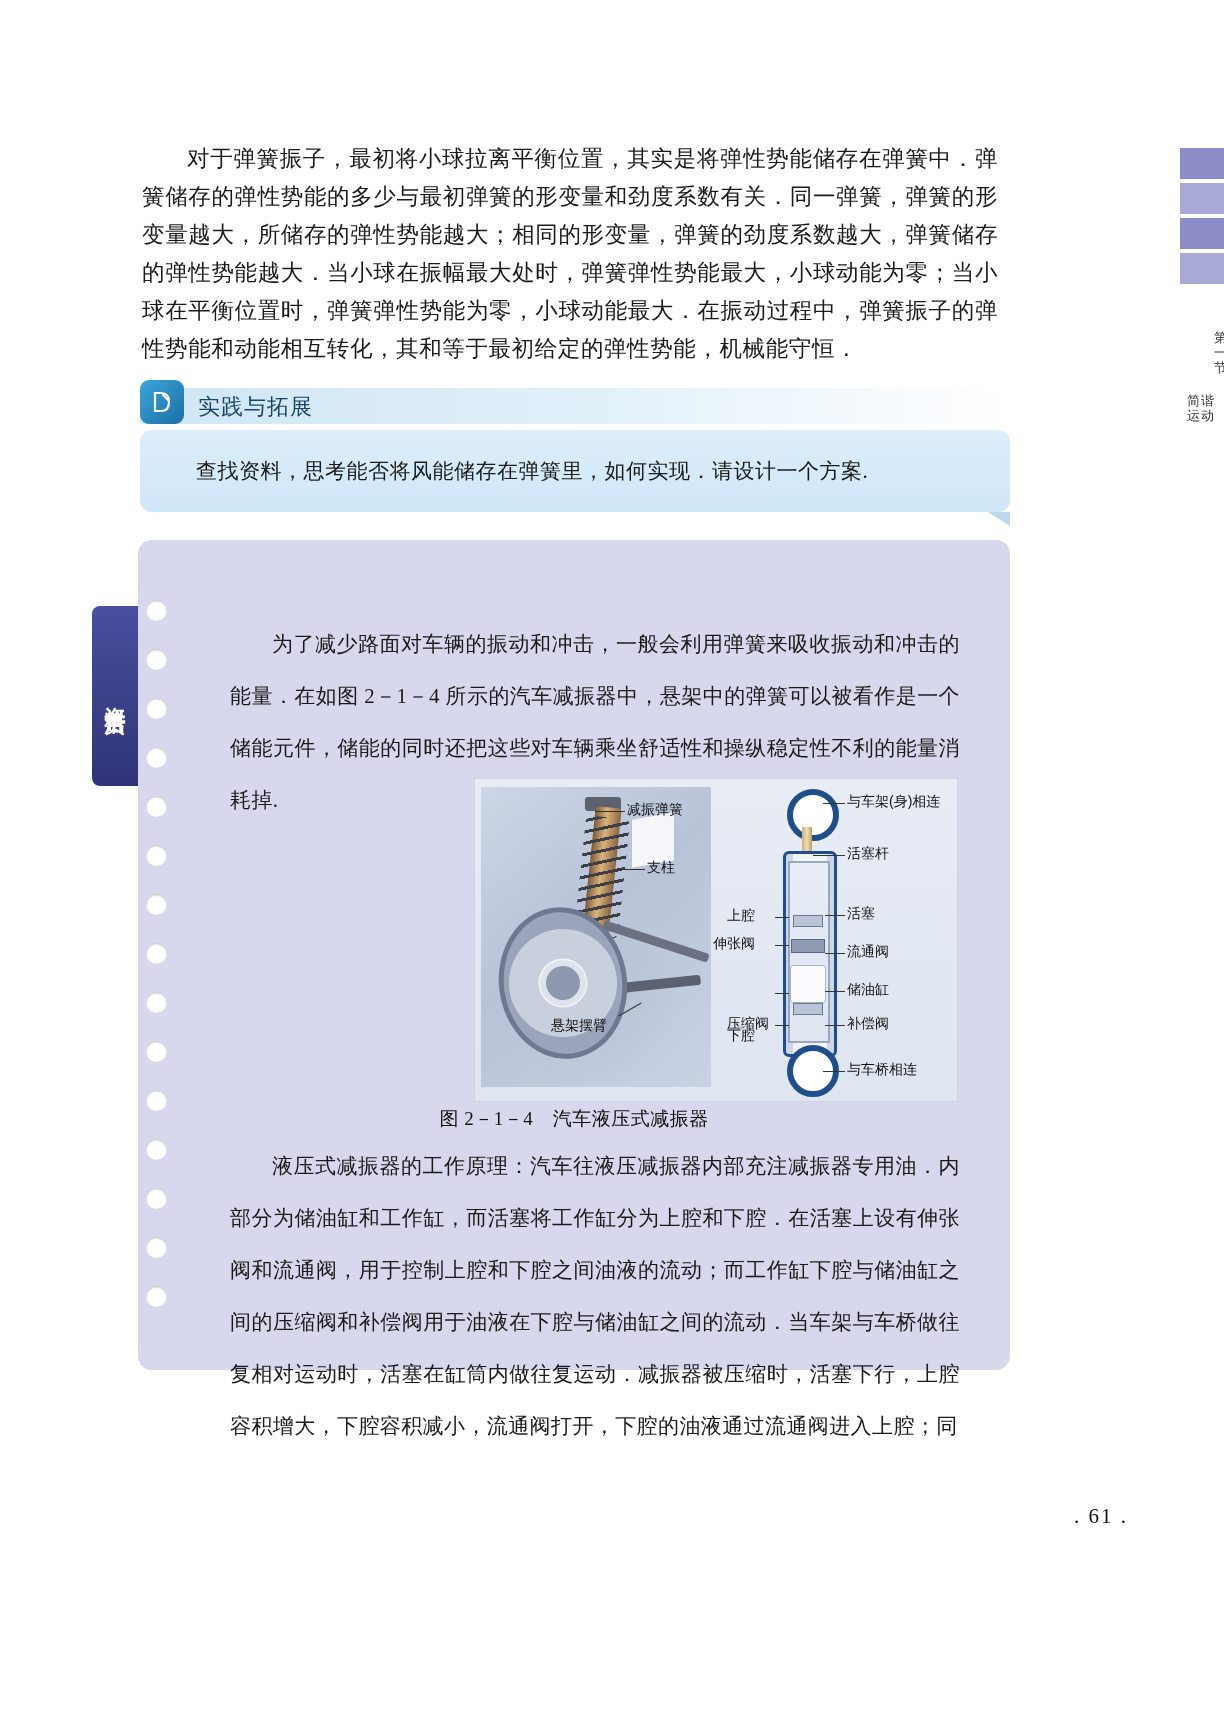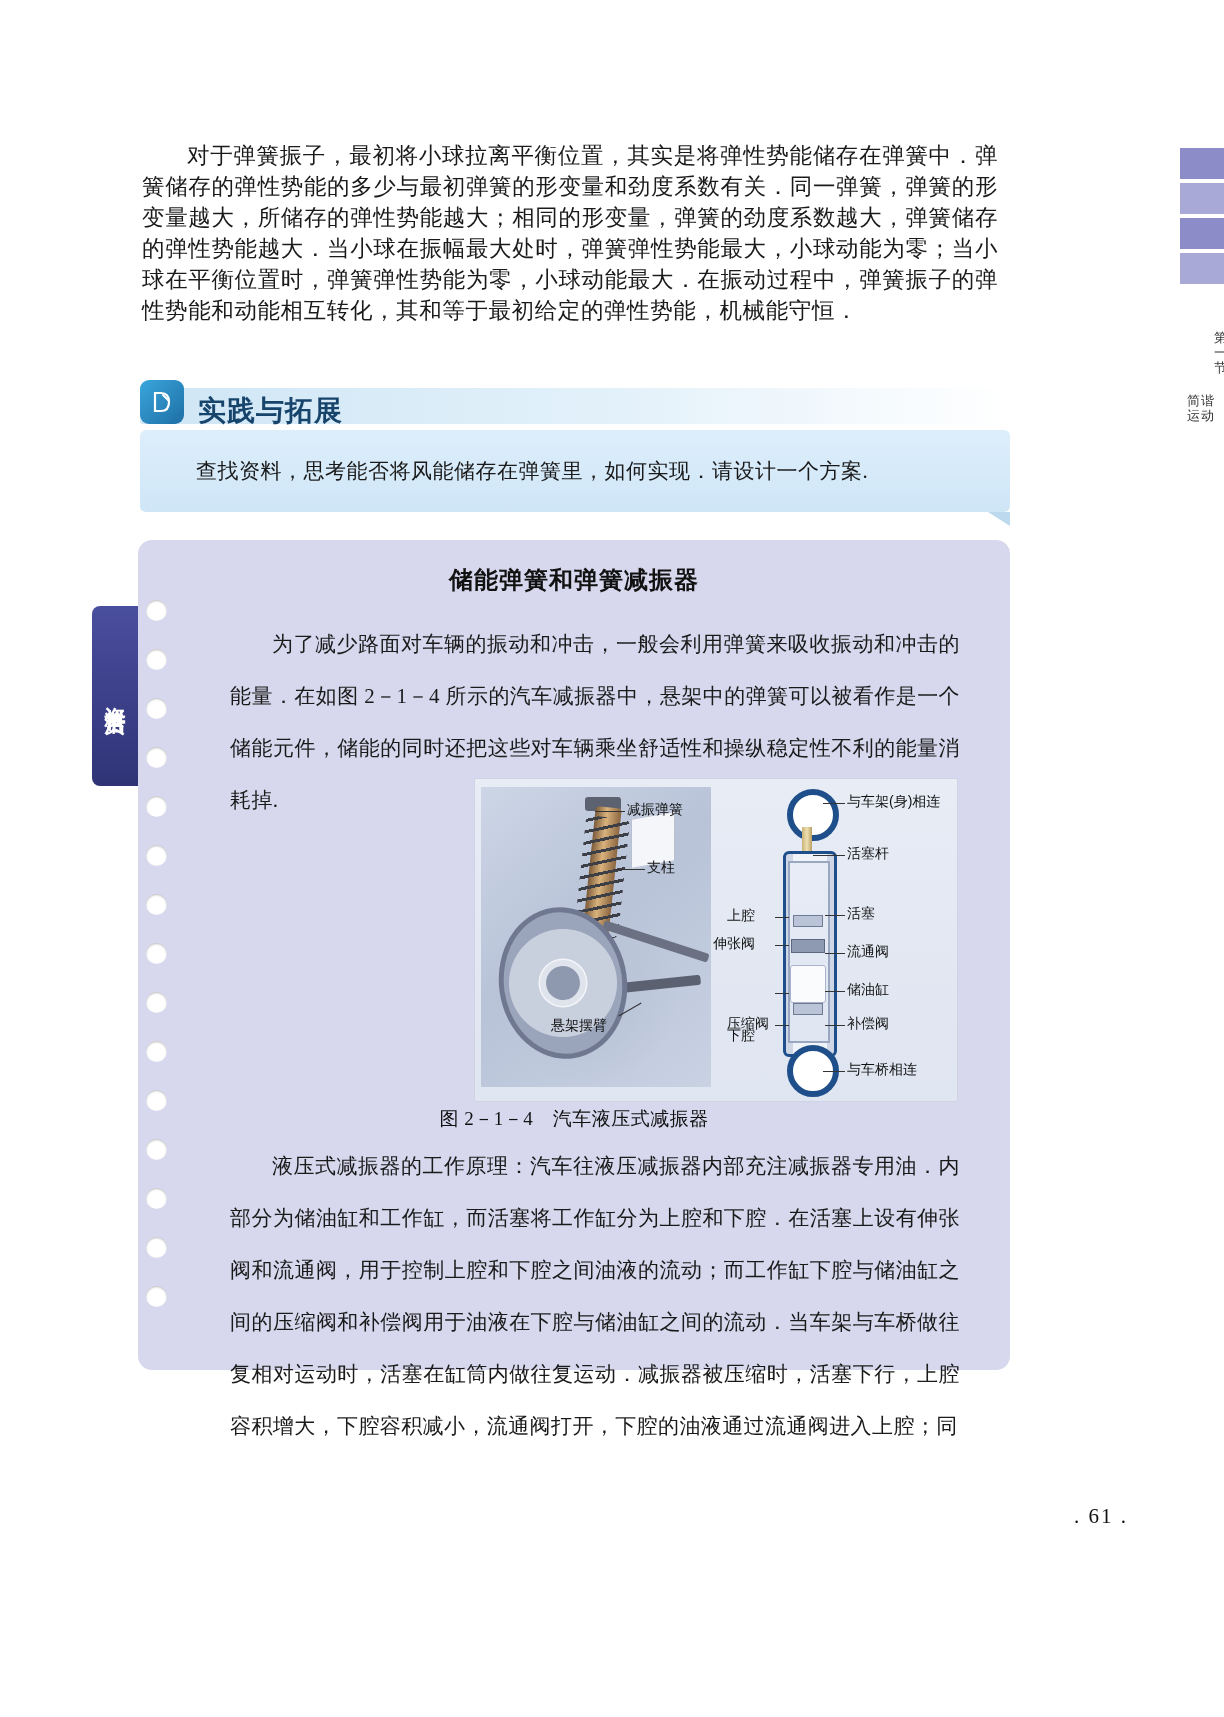--- a/index.html
+++ b/index.html
@@ -52,21 +52,21 @@
 
   
   .page-body {
     position: absolute;
     left: 142px;
     top: 140px;
     width: 856px;
   }
   .para {
     font-size: 22.5px;
-    line-height: 31px;
+    line-height: 38px;
     text-align: justify;
     letter-spacing: 0.6px;
     text-indent: 2em;
     margin: 0;
   }
 
   
   .practice-wrap {
     position: absolute;
     left: 140px;
@@ -95,33 +95,33 @@
     border-radius: 9px;
     background: linear-gradient(135deg, #3aa6dc, #1d6fa5);
     display: flex;
     align-items: center;
     justify-content: center;
   }
   .practice-title {
     position: absolute;
     left: 58px;
     top: 12px;
-    font-size: 28px;
-    font-weight: bold;
+    font-size: 22px;
+    font-weight: normal;
     color: #17446b;
     font-family: "Liberation Sans", sans-serif;
     letter-spacing: 1px;
   }
   .practice-box {
     margin-top: 4px;
     width: 870px;
     min-height: 82px;
     background: linear-gradient(to bottom, #ddeefb 0%, #cfe6f7 100%);
     position: relative;
-    border-radius: 6px;
+    border-radius: 12px;
   }
   .practice-box::after{
     content:"";
     position:absolute;
     right:0; bottom:-14px;
     width:0;height:0;
     border-left: 22px solid transparent;
     border-top: 14px solid #bcd9ee;
   }
   .practice-text {
@@ -446,21 +446,20 @@
       </svg>
     </div>
     <div class="practice-title">实践与拓展</div>
   </div>
   <div class="practice-box">
     <div class="practice-text">查找资料，思考能否将风能储存在弹簧里，如何实现．请设计一个方案.</div>
   </div>
 </div>
 
 <div class="resource-panel">
-  <div class="res-title">储能弹簧和弹簧减振器</div>
   <div class="res-para res-para-1">为了减少路面对车辆的振动和冲击，一般会利用弹簧来吸收振动和冲击的能量．在如图 2－1－4 所示的汽车减振器中，悬架中的弹簧可以被看作是一个储能元件，储能的同时还把这些对车辆乘坐舒适性和操纵稳定性不利的能量消耗掉.</div>
 
   <div class="figure-box">
 
     <div class="suspension">
       <div class="white-box"></div>
       <div class="strut-top"></div>
       <div class="strut"></div>
       <div class="coil"></div>
       <div class="arm2"></div>

